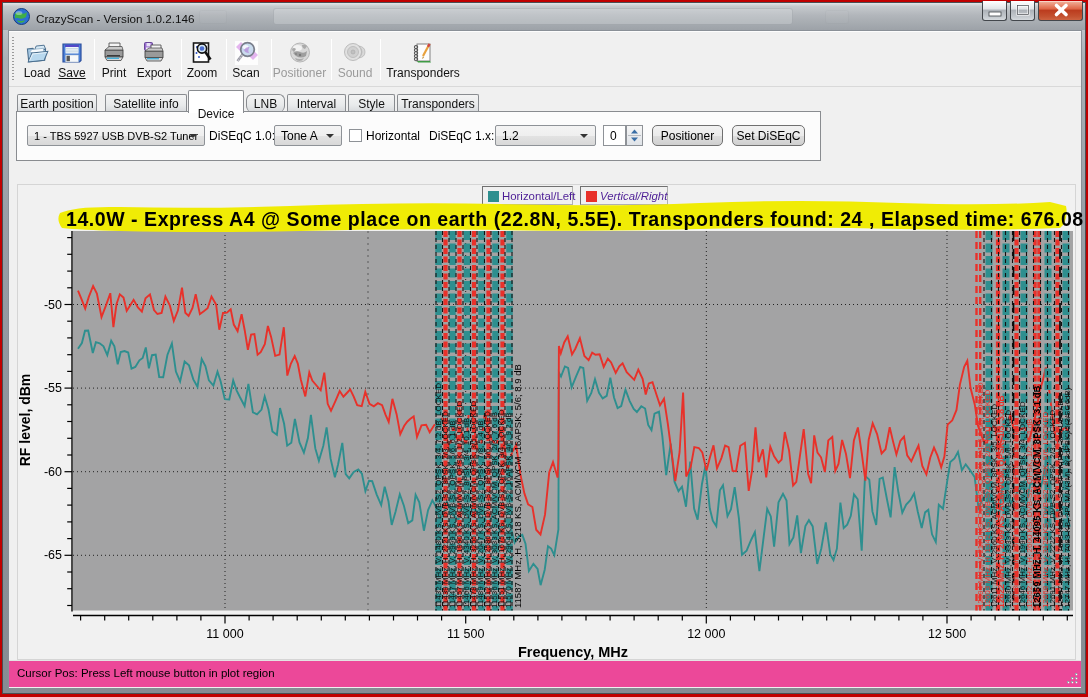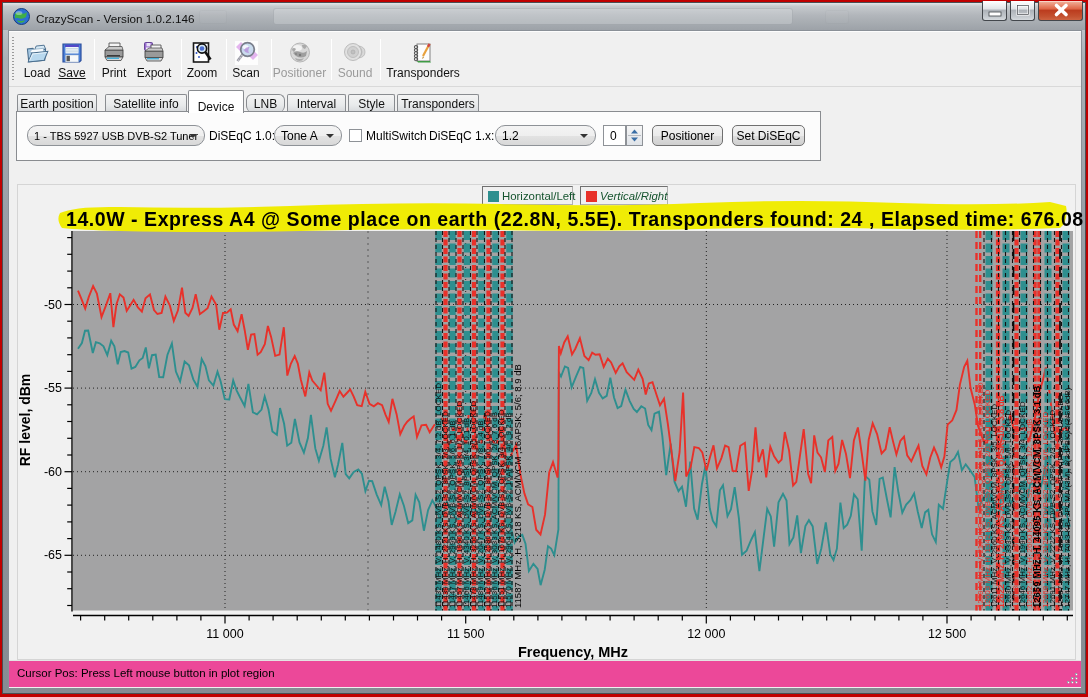--- a/index.html
+++ b/index.html
@@ -29,39 +29,39 @@
   background-image:repeating-linear-gradient(180deg,#9a9a9a 0 1px,transparent 1px 3px);
   width:2px; }
 .tbtn { position:absolute; top:8px; text-align:center; font-size:12px; color:#111; }
 .tbtn .ic { display:block; margin:0 auto; }
 .tbtn.dis { color:#9a9a9a; }
 .tsep { position:absolute; top:7px; width:1px; height:41px; background:#c5c5c5; border-right:1px solid #fff; }
 
 .tab { position:absolute; top:63px; height:16px; background:linear-gradient(180deg,#f4f4f4,#e8eaeb 60%,#d6d9db);
   border:1px solid #898c90; border-bottom:none; border-radius:2px 2px 0 0;
   font-size:12px; color:#111; text-align:center; padding-top:2px; height:18px; }
-.tab.sel { top:59px; height:23px; background:#ffffff; z-index:5; padding-top:9px; }
+.tab.sel { top:59px; height:23px; background:#ffffff; z-index:5; padding-top:16px; }
 #tabpage { position:absolute; left:7px; top:80px; width:805px; height:50px;
   background:#fcfcfc; border:1px solid #898c90; z-index:1; }
 
 .combo { position:absolute; z-index:3; background:linear-gradient(180deg,#f4f4f4,#efefef 50%,#e2e2e2 55%,#d8d8d8);
-  border:1px solid #8e9297; border-radius:10px; font-size:12px; color:#000; }
+  border:1px solid #8e9297; border-radius:2px; font-size:12px; color:#000; }
 .combo .tx { position:absolute; left:6px; top:3px; white-space:nowrap; }
 .combo .ar { position:absolute; right:7px; top:8px; width:0; height:0;
   border-left:4px solid transparent; border-right:4px solid transparent; border-top:4.5px solid #333; }
 .lbl { position:absolute; z-index:3; font-size:12px; color:#000; white-space:nowrap; }
 .btn { position:absolute; z-index:3; background:linear-gradient(180deg,#f2f2f2,#ebebeb 50%,#dddddd 55%,#cfcfcf);
   border:1px solid #707070; border-radius:5px; font-size:12px; color:#000; text-align:center; }
 .cb { position:absolute; z-index:3; width:13px; height:13px; background:#fff; border:1px solid #8e9297; }
 
 #chart { position:absolute; left:8px; top:153px; width:1059px; height:476px;
   background:#f1f1f1; border:1px solid #d5d5d5; }
 
 .leg { position:absolute; height:19px; background:#f0f0f0; border:1px solid #707070;
-  border-right-color:#b0b0b0; border-bottom-color:#b0b0b0; font-size:12px; color:#14532d; }
+  border-right-color:#b0b0b0; border-bottom-color:#b0b0b0; font-size:12px; color:#4c1d95; }
 .leg .sq { position:absolute; left:5px; top:4px; width:11px; height:11px; }
 .leg .lt { position:absolute; left:19px; top:3px; white-space:nowrap; font-size:11.4px; }
 
 #status { position:absolute; left:0px; top:629px; width:1072px; height:27px;
   background:#ec4899; border-top:1px solid #e3e3e3; font-size:11.5px; color:#000; }
 #status span { position:absolute; left:8px; top:6px; }
 .bigtitle { position:absolute; left:0; top:0; width:1088px; height:697px; pointer-events:none; }
 </style></head>
 <body>
 
@@ -209,21 +209,21 @@
 <div class="combo" style="left:18px;top:94px;width:178px;height:21px;">
       <span class="tx" style="font-size:11px;top:4px;">1 - TBS 5927 USB DVB-S2 Tuner</span>
       <span class="ar"></span>
     </div>
 <div class="lbl" style="left:200px;top:98px;">DiSEqC 1.0:</div>
 <div class="combo" style="left:265px;top:94px;width:68px;height:21px;padding-left:36px;">
       <span class="tx">Tone A</span>
       <span class="ar"></span>
     </div>
 <div class="cb" style="left:340px;top:98px;"></div>
-<div class="lbl" style="left:357px;top:98px;">MultiSwitch</div>
+<div class="lbl" style="left:357px;top:98px;">Horizontal</div>
 <div class="lbl" style="left:420px;top:98px;">DiSEqC 1.x:</div>
 <div class="combo" style="left:486px;top:94px;width:101px;height:21px;">
       <span class="tx">1.2</span>
       <span class="ar"></span>
     </div>
 <div class="abs" style="z-index:3;left:594px;top:94px;width:23px;height:21px;background:#fff;border:1px solid #8e9297;font-size:12px;">
       <span style="position:absolute;left:6px;top:3px;">0</span>
     </div>
 <div class="btn" style="left:643px;top:94px;width:71px;height:21px;padding-top:3px;">Positioner</div>
 <div class="btn" style="left:723px;top:94px;width:73px;height:21px;padding-top:3px;">Set DiSEqC</div>

